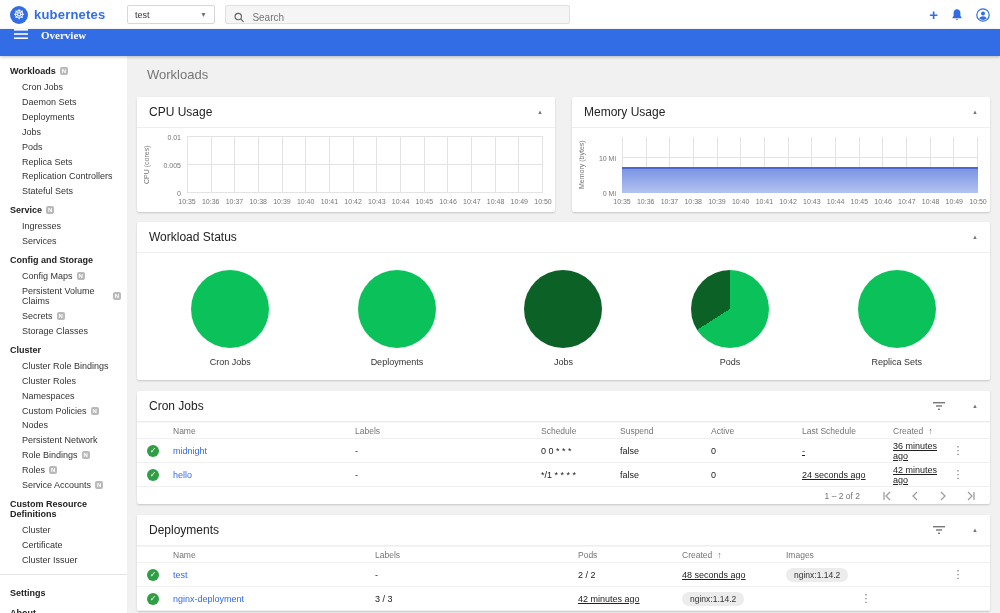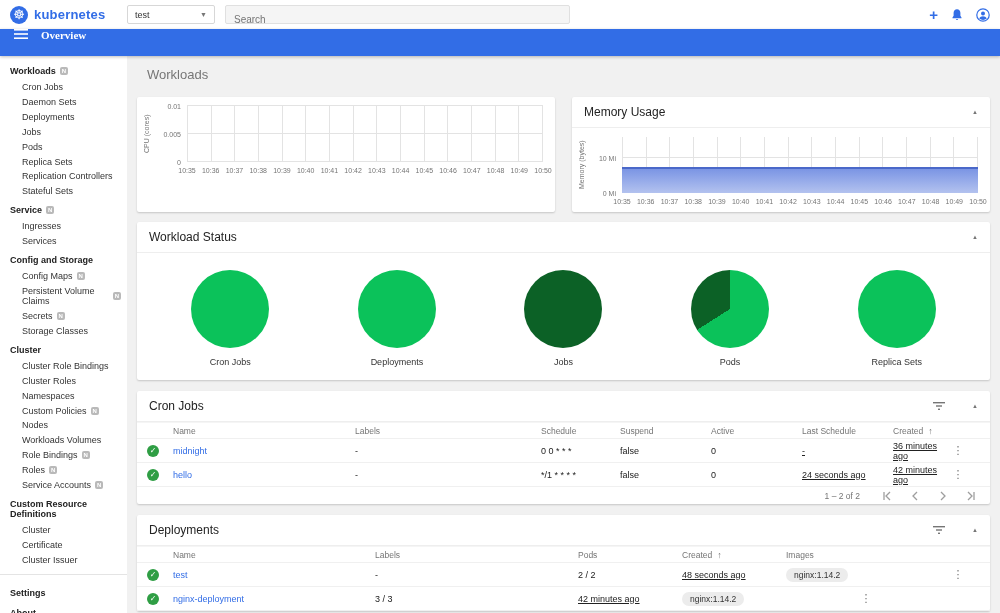--- a/index.html
+++ b/index.html
@@ -9,21 +9,21 @@
   
   .topbar { height:29px; background:#fff; display:flex; align-items:center; padding:0 10px; }
   .brand { display:flex; align-items:center; gap:6px; width:117px; }
   .logo { width:18px; height:18px; border-radius:50%; background:#326de6; color:#fff;
     font-size:13px; line-height:18px; text-align:center; display:inline-block; }
   .brand-text { color:#326de6; font-weight:bold; font-size:13px; letter-spacing:.2px; }
   .ns-select { width:88px; height:19px; border:1px solid #d7d7d7; border-radius:2px; background:#fff;
     display:flex; align-items:center; justify-content:space-between; padding:0 7px; font-size:9px; color:#333; cursor:pointer; }
   .ns-caret { color:#777; font-size:7px; }
   .searchbox { margin-left:10px; width:345px; height:19px; background:#f5f5f5; border:1px solid #e0e0e0;
-    border-radius:2px; display:flex; align-items:flex-end; gap:8px; padding:0 8px;flex-direction:column; }
+    border-radius:2px; display:flex; align-items:flex-end; gap:8px; padding:0 8px; }
   .searchbox input { border:none; outline:none; background:transparent; font-size:10px; color:#333; width:100%;
     font-family:"Liberation Sans","DejaVu Sans",sans-serif; }
   .topbar-actions { margin-left:auto; display:flex; align-items:center; gap:13px; color:#326de6; }
   .plus-btn { font-size:15px; font-weight:bold; color:#326de6; cursor:pointer; line-height:15px; }
 
   
   .navbar { height:27px; background:#326de6; display:flex; align-items:flex-start; padding:0 14px; gap:13px;
     box-shadow:0 1px 3px rgba(0,0,0,.25); position:relative; z-index:5;font-family:Liberation Serif, serif; }
   .nav-title { color:#fff; font-size:11px; font-weight:bold; }
 
@@ -207,21 +207,21 @@
         <span>Namespaces</span>
       </div>
     <div class="sitem">
         <span>Custom Policies</span>
         <span class="nbadge">N</span>
       </div>
     <div class="sitem">
         <span>Nodes</span>
       </div>
     <div class="sitem">
-        <span>Workloads Volumes</span>
+        <span>Persistent Network</span>
       </div>
     <div class="sitem">
         <span>Role Bindings</span>
         <span class="nbadge">N</span>
       </div>
     <div class="sitem">
         <span>Roles</span>
         <span class="nbadge">N</span>
       </div>
     <div class="sitem">
@@ -249,20 +249,26 @@
     <div class="shead">
         <span>About</span>
       </div>
   </aside>
 
   <main class="content">
     <div class="page-title">Workloads</div>
 
     <div class="row-charts">
       <section class="card">
+        <div class="card-header">
+          <span class="card-title">CPU Usage</span>
+          <div class="card-tools">
+              <span class="collapse-btn">▲</span>
+            </div>
+        </div>
         <div class="usage-chart">
           <div class="ylabel">CPU (cores)</div>
           <div class="yticks">
               <span class="ytick" style="bottom: 100%;">0.01</span>
               <span class="ytick" style="bottom: 50%;">0.005</span>
               <span class="ytick" style="bottom: 0%;">0</span>
             </div>
           <div class="plot">
             <div class="vgrid">
                 <div class="vcell"></div>

